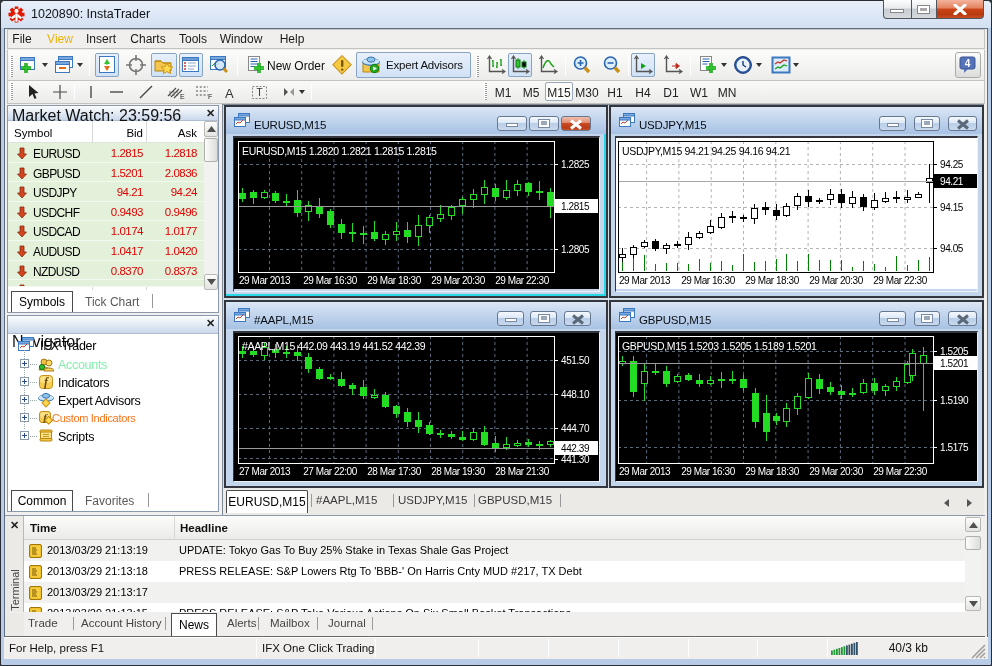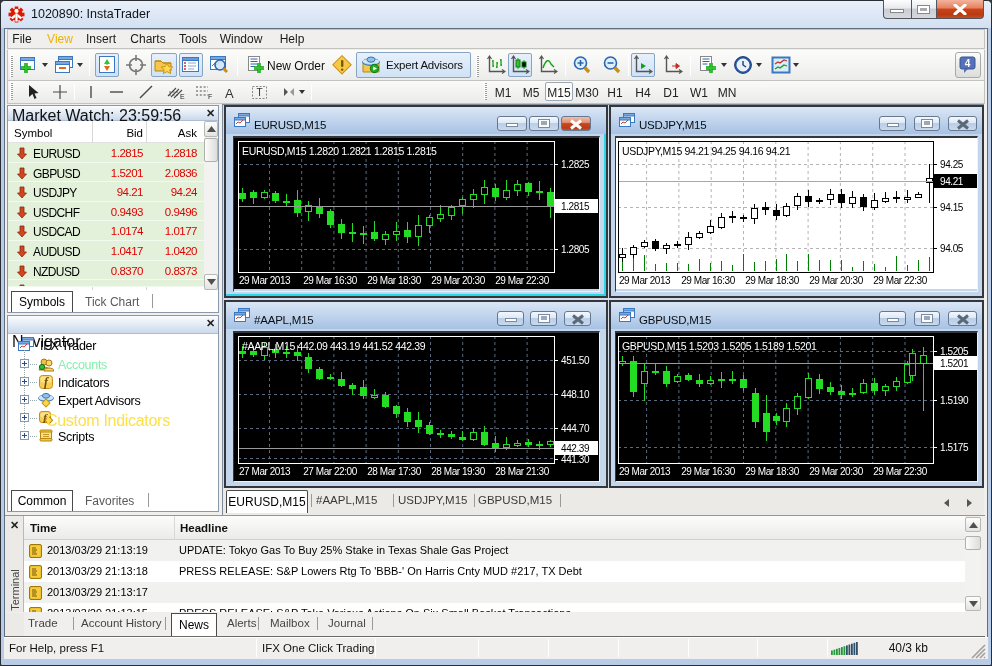--- a/index.html
+++ b/index.html
@@ -397,21 +397,21 @@
 <div class="abs" style="left:20px;top:413px;width:9px;height:9px;background:#fff;border:1px solid #8a98ac;"></div>
 <div class="abs" style="left:22px;top:417px;width:5px;height:1px;background:#2a4a8a;"></div>
 <div class="abs" style="left:24px;top:415px;width:1px;height:5px;background:#2a4a8a;"></div>
 <div class="abs" style="left:30px;top:418px;width:8px;height:1px;background-image:repeating-linear-gradient(90deg,#9aa 0 1px,transparent 1px 2px);"></div>
 <svg class="abs" style="left:38px;top:410px;" width="16" height="16">
     <rect x="1.5" y="1.5" width="11" height="11" rx="2.5" fill="#f6ce55" stroke="#c89018"></rect>
     <rect x="2.5" y="2.5" width="9" height="5" rx="2" fill="#fbe288"></rect>
     <text x="7" y="10.5" font-size="11" font-style="italic" font-weight="bold" font-family="Liberation Serif" fill="#6a4a08" text-anchor="middle">f</text>
     <rect x="8" y="7.5" width="5.5" height="5.5" transform="rotate(45 10.75 10.25)" fill="#ffd94e" stroke="#b8860b"></rect>
   </svg>
-<div class="abs" style="left:46px;top:412px;font-size:16px;letter-spacing:-0.3px;color:#fde047;">Custom Indicators</div>
+<div class="abs" style="left:52px;top:412px;font-size:11px;letter-spacing:-0.3px;color:#f97316;">Custom Indicators</div>
 <div class="abs" style="left:20px;top:431px;width:9px;height:9px;background:#fff;border:1px solid #8a98ac;"></div>
 <div class="abs" style="left:22px;top:435px;width:5px;height:1px;background:#2a4a8a;"></div>
 <div class="abs" style="left:24px;top:433px;width:1px;height:5px;background:#2a4a8a;"></div>
 <div class="abs" style="left:30px;top:436px;width:8px;height:1px;background-image:repeating-linear-gradient(90deg,#9aa 0 1px,transparent 1px 2px);"></div>
 <svg class="abs" style="left:38px;top:428px;" width="16" height="16">
     <path d="M3 2 H13 C14.5 2 14.5 5 13 5 H3 C1.5 5 1.5 2 3 2 Z" fill="#f6c945" stroke="#b8860b"></path>
     <rect x="2.5" y="4" width="11" height="8" fill="#fbe288" stroke="#b8860b"></rect>
     <path d="M3 13 H13 C14.5 13 14.5 10.5 13 10.5 H3 C1.5 10.5 1.5 13 3 13 Z" fill="#f6c945" stroke="#b8860b"></path>
     <path d="M5 6.5 h6 M5 8.5 h6" stroke="#b8860b" stroke-width="0.8"></path>
   </svg>

